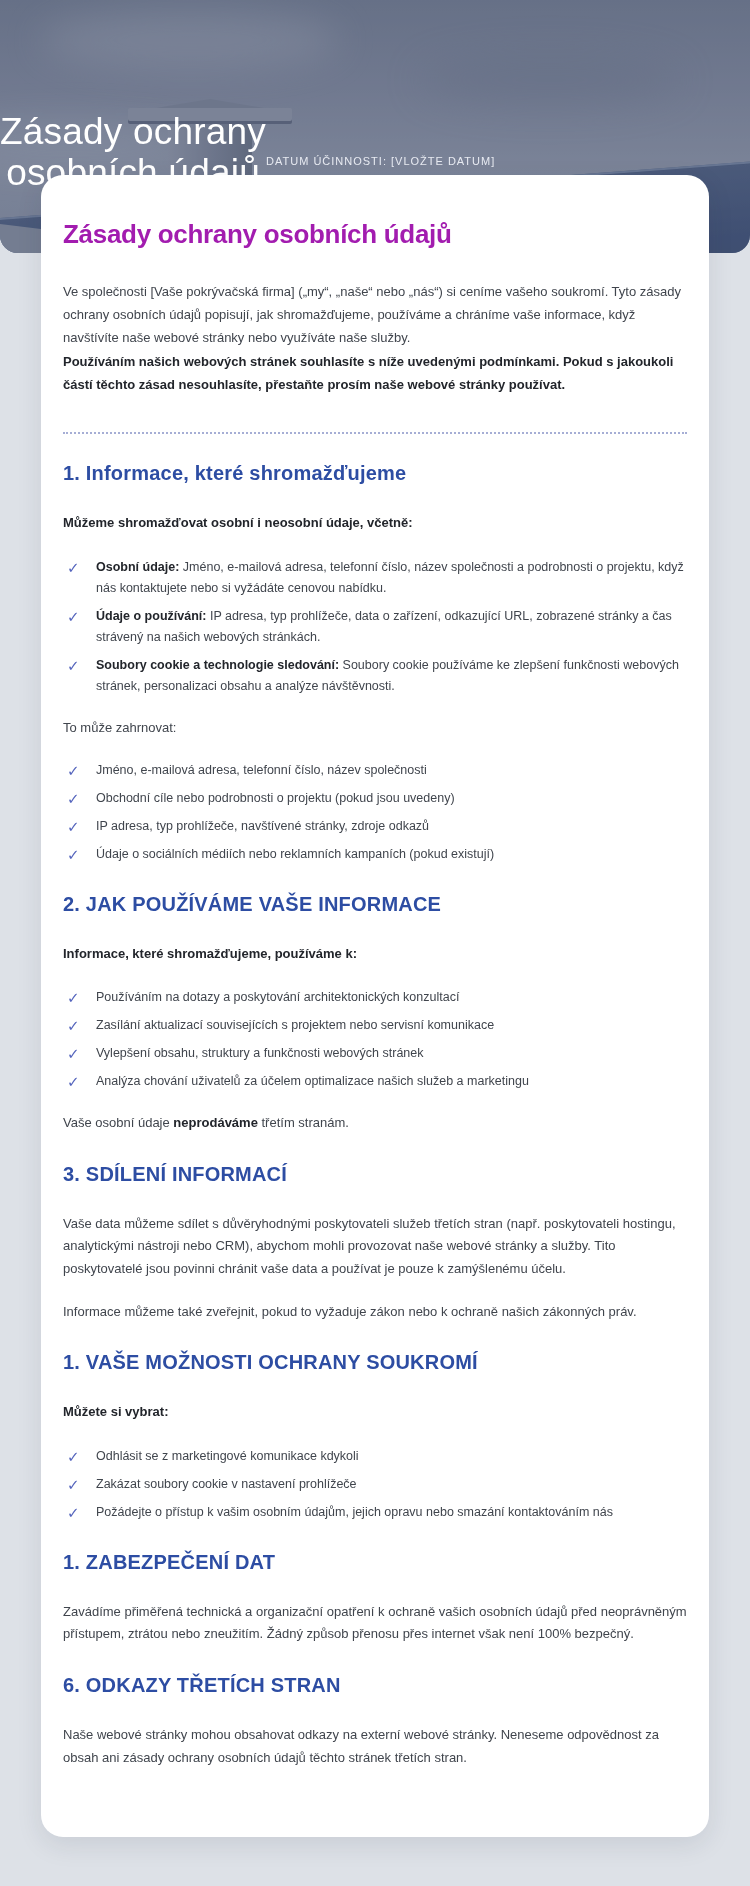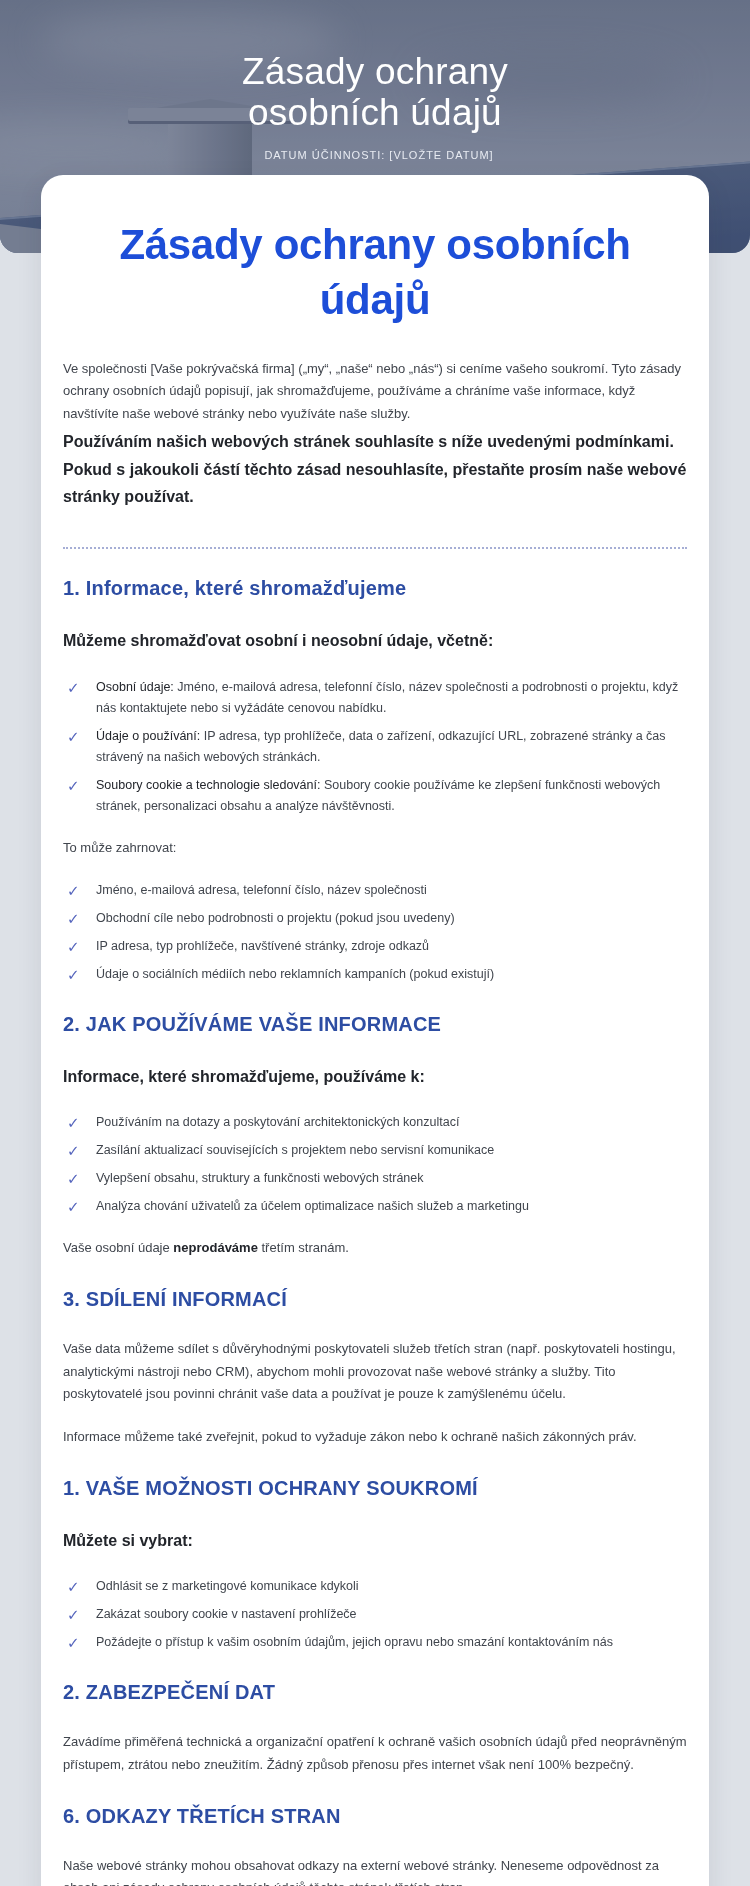--- a/index.html
+++ b/index.html
@@ -23,56 +23,56 @@
   .vent-cap-top{position:absolute;left:150px;top:99px;width:120px;height:10px;background:#8e95a5;clip-path:polygon(50% 0,100% 100%,0 100%);}
   .vent-duct{position:absolute;left:168px;top:124px;width:84px;height:140px;background:linear-gradient(90deg,#a6acb9 0%,#8d94a4 55%,#79818f 100%);}
   .roof-main{
     position:absolute;left:-40px;top:190px;width:830px;height:130px;
     background:linear-gradient(180deg,#5b6c8b 0%,#4a5c80 55%,#465878 100%);
     border-top:2px solid rgba(168,182,204,.65);
     transform:rotate(-4.3deg);
   }
   .roof-left{position:absolute;left:-24px;top:236px;width:240px;height:60px;background:#99a0ae;transform:rotate(7deg);}
   .hero-tint{position:absolute;inset:0;background:rgba(44,56,88,.33);}
-  .hero-text{position:absolute;inset:0;z-index:3;display:flex;flex-direction:column;align-items:center;justify-content:flex-start;padding-top:52px;}
+  .hero-text{position:absolute;inset:0;z-index:3;display:flex;flex-direction:row;align-items:center;justify-content:flex-start;padding-top:52px;}
   .hero-title{color:#fff;font-size:37px;line-height:1.1;font-weight:500;text-align:center;letter-spacing:.2px;}
-  .hero-date{color:#e8ebf2;font-size:11px;letter-spacing:1px;margin-top:16px;font-weight:400;margin-left:8px;}
+  .hero-date{color:#e8ebf2;font-size:11px;letter-spacing:1px;margin-top:16px;font-weight:400;}
   
   .card{
     position:relative;z-index:5;
     width:668px;margin:-78px auto 36px;box-sizing:border-box;
     background:#ffffff;border-radius:22px;
     padding:38px 22px 48px;
     box-shadow:0 8px 26px rgba(25,35,60,.10);
   }
   .card h1{
-    margin:4px 0 30px;font-size:42px;line-height:1.32;font-weight:700;
-    color:#1d4ed8;letter-spacing:-.3px;text-align:center;
+    margin:4px 0 30px;font-size:26px;line-height:1.32;font-weight:700;
+    color:#a21caf;letter-spacing:-.3px;
   }
   p{margin:0;}
   .body-text{font-size:13px;line-height:1.74;color:#40454d;}
-  .bold-text{font-size:16px;line-height:1.74;color:#22252b;font-weight:700;}
+  .bold-text{font-size:13px;line-height:1.74;color:#22252b;font-weight:700;}
   .intro{margin-bottom:2px;}
   .divider{border:0;border-top:2px dotted rgba(93,108,178,.55);margin:36px 0 4px;}
   section{margin-top:26px;}
   .sec-heading{
     margin:0 0 26px;font-size:20px;font-weight:600;
     color:#2d4da3;letter-spacing:.2px;line-height:1.3;
   }
   .lead{margin:0 0 22px;}
   ul.checklist{list-style:none;margin:0 0 20px;padding:0;}
   ul.checklist li{
     position:relative;padding-left:33px;margin:0 0 7px;
     font-size:12.5px;line-height:1.68;color:#40454d;
   }
   .check{
     position:absolute;left:4px;top:-2px;
     color:#5565bd;font-size:15px;font-weight:700;font-style:italic;
   }
-  .li-lead{font-weight:400;color:#22252b;}
+  .li-lead{font-weight:700;color:#22252b;}
   .para{margin:0 0 20px;}
   .inline-bold{font-weight:700;color:#22252b;}
 </style>
 </head>
 <body>
 
 <header class="hero">
   <div class="cloud c1"></div>
   <div class="cloud c2"></div>
   <div class="cloud c3"></div>
@@ -148,21 +148,21 @@
     <h2 class="sec-heading">1. VAŠE MOŽNOSTI OCHRANY SOUKROMÍ</h2>
     <p class="bold-text lead">Můžete si vybrat:</p>
     <ul class="checklist">
       <li><span class="check">✓</span><span>Odhlásit se z marketingové komunikace kdykoli</span></li>
       <li><span class="check">✓</span><span>Zakázat soubory cookie v nastavení prohlížeče</span></li>
       <li><span class="check">✓</span><span>Požádejte o přístup k vašim osobním údajům, jejich opravu nebo smazání kontaktováním nás</span></li>
     </ul>
   </section>
 
   <section>
-    <h2 class="sec-heading">2. ZABEZPEČENÍ DAT</h2>
+    <h2 class="sec-heading">1. ZABEZPEČENÍ DAT</h2>
     <p class="body-text para">Zavádíme přiměřená technická a organizační opatření k ochraně vašich osobních údajů před neoprávněným přístupem, ztrátou nebo zneužitím. Žádný způsob přenosu přes internet však není 100% bezpečný.</p>
   </section>
 
   <section>
     <h2 class="sec-heading">6. ODKAZY TŘETÍCH STRAN</h2>
     <p class="body-text para">Naše webové stránky mohou obsahovat odkazy na externí webové stránky. Neneseme odpovědnost za obsah ani zásady ochrany osobních údajů těchto stránek třetích stran.</p>
   </section>
 
 </main>
 

